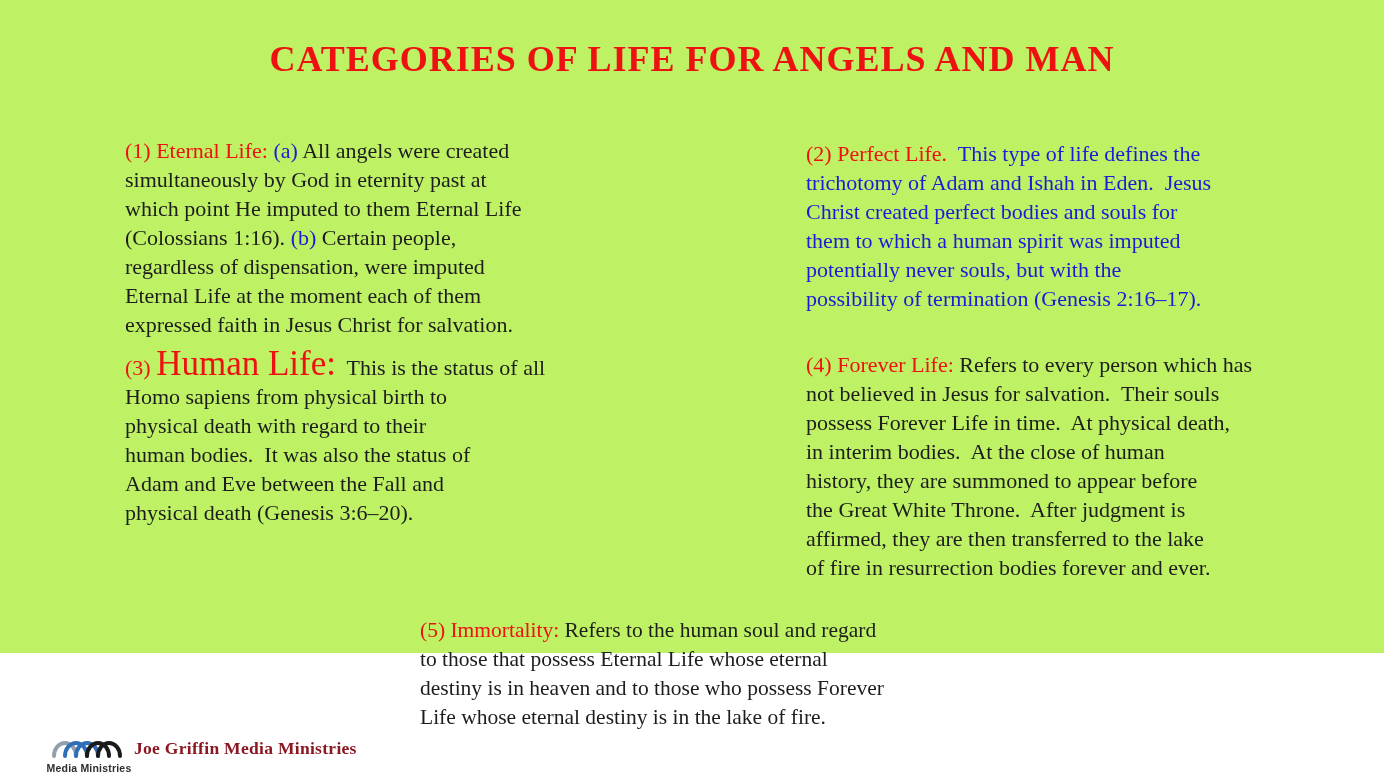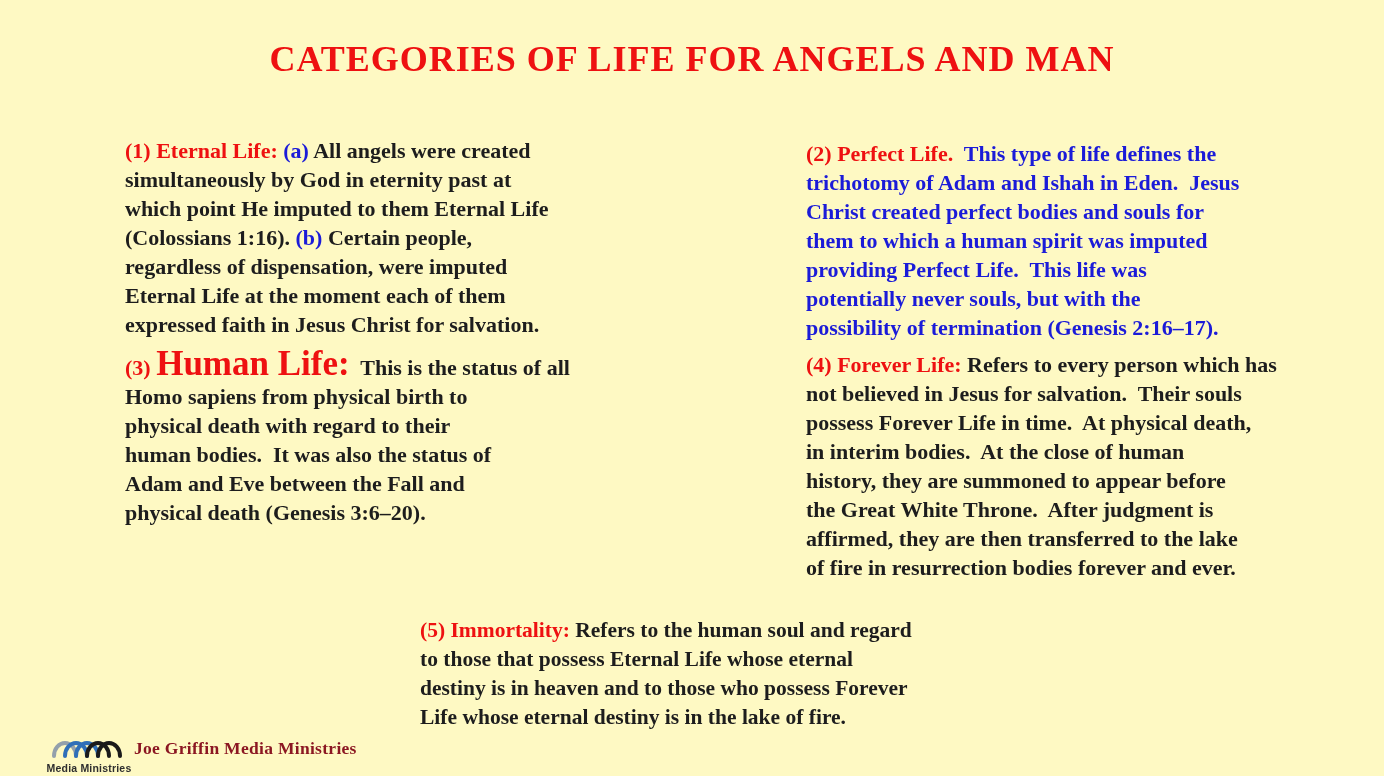--- a/index.html
+++ b/index.html
@@ -1,29 +1,29 @@
 <!DOCTYPE html>
 <html style="--red: #ee1111; --blue: #1b1bd8; --black: #1d1d1d; --maroon: #8b1722; --logo-blue: #2f6fb8; --logo-gray: #93a0ab; --logo-dark: #1a1a1a;"><head>
 <meta charset="utf-8">
 <style>
   * { margin:0; padding:0; box-sizing:border-box; }
   html,body { background:#ffffff; }
   body {
     width:1384px; height:779px; position:relative; overflow:hidden;
     font-family:"Liberation Serif", serif;
   }
-  .slide { position:absolute; inset:0; width:1384px; height:776px; background:#fef9c3; }
+  .slide { position:absolute; inset:0; width:1384px; height:653px; background:#bef264; }
 
   .title {
     position:absolute; top:38px; left:0; width:100%;
     text-align:center; font-weight:bold; font-size:36px; letter-spacing:1px;
     color:var(--red);
   }
 
-  .block { position:absolute; font-weight:bold; font-size:22px; line-height:29px; }
+  .block { position:absolute; font-weight:normal; font-size:22px; line-height:29px; }
   .tline { white-space:pre; }
   .c-red   { color:var(--red); }
   .c-blue  { color:var(--blue); }
   .c-black { color:var(--black); }
   .big     { font-size:35px; }
 
   .block-1 { left:125px; top:136px; }
   .block-2 { left:806px; top:139px; }
   .block-3 { left:125px; top:349px; }
   .block-4 { left:806px; top:350px; }
@@ -56,21 +56,20 @@
       <div class="tline"><span class="c-black">(Colossians 1:16). </span><span class="c-blue">(b) </span><span class="c-black">Certain people,</span></div>
       <div class="tline"><span class="c-black">regardless of dispensation, were imputed</span></div>
       <div class="tline"><span class="c-black">Eternal Life at the moment each of them</span></div>
       <div class="tline"><span class="c-black">expressed faith in Jesus Christ for salvation.</span></div>
     </div>
   <div class="block block-2">
       <div class="tline"><span class="c-red">(2) Perfect Life.</span><span class="c-blue">  This type of life defines the</span></div>
       <div class="tline"><span class="c-blue">trichotomy of Adam and Ishah in Eden.  Jesus</span></div>
       <div class="tline"><span class="c-blue">Christ created perfect bodies and souls for</span></div>
       <div class="tline"><span class="c-blue">them to which a human spirit was imputed</span></div>
-      <div class="tline"><span class="c-blue">providing Perfect Life.  This life was</span></div>
       <div class="tline"><span class="c-blue">potentially never souls, but with the</span></div>
       <div class="tline"><span class="c-blue">possibility of termination (Genesis 2:16–17).</span></div>
     </div>
   <div class="block block-3">
       <div class="tline"><span class="c-red">(3) </span><span class="c-red big">Human Life:</span><span class="c-black">  This is the status of all</span></div>
       <div class="tline"><span class="c-black">Homo sapiens from physical birth to</span></div>
       <div class="tline"><span class="c-black">physical death with regard to their</span></div>
       <div class="tline"><span class="c-black">human bodies.  It was also the status of</span></div>
       <div class="tline"><span class="c-black">Adam and Eve between the Fall and</span></div>
       <div class="tline"><span class="c-black">physical death (Genesis 3:6–20).</span></div>

